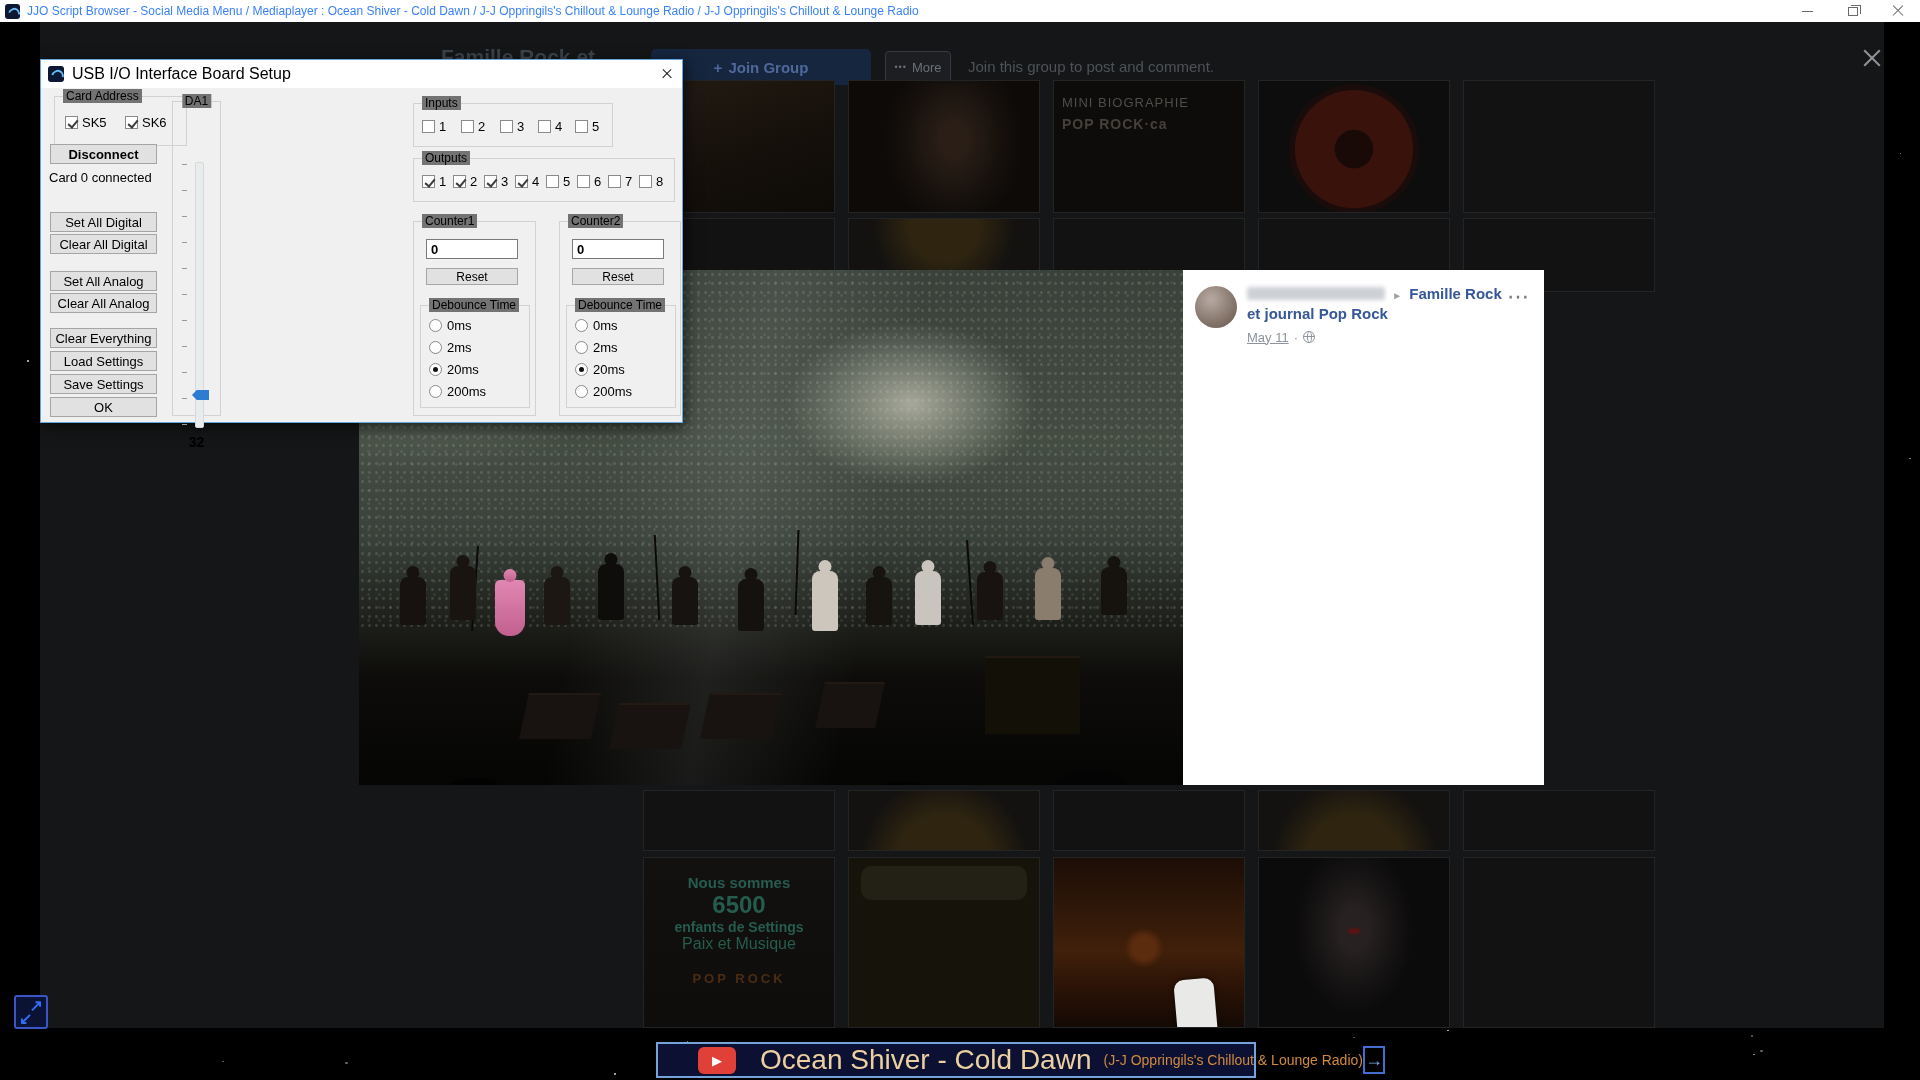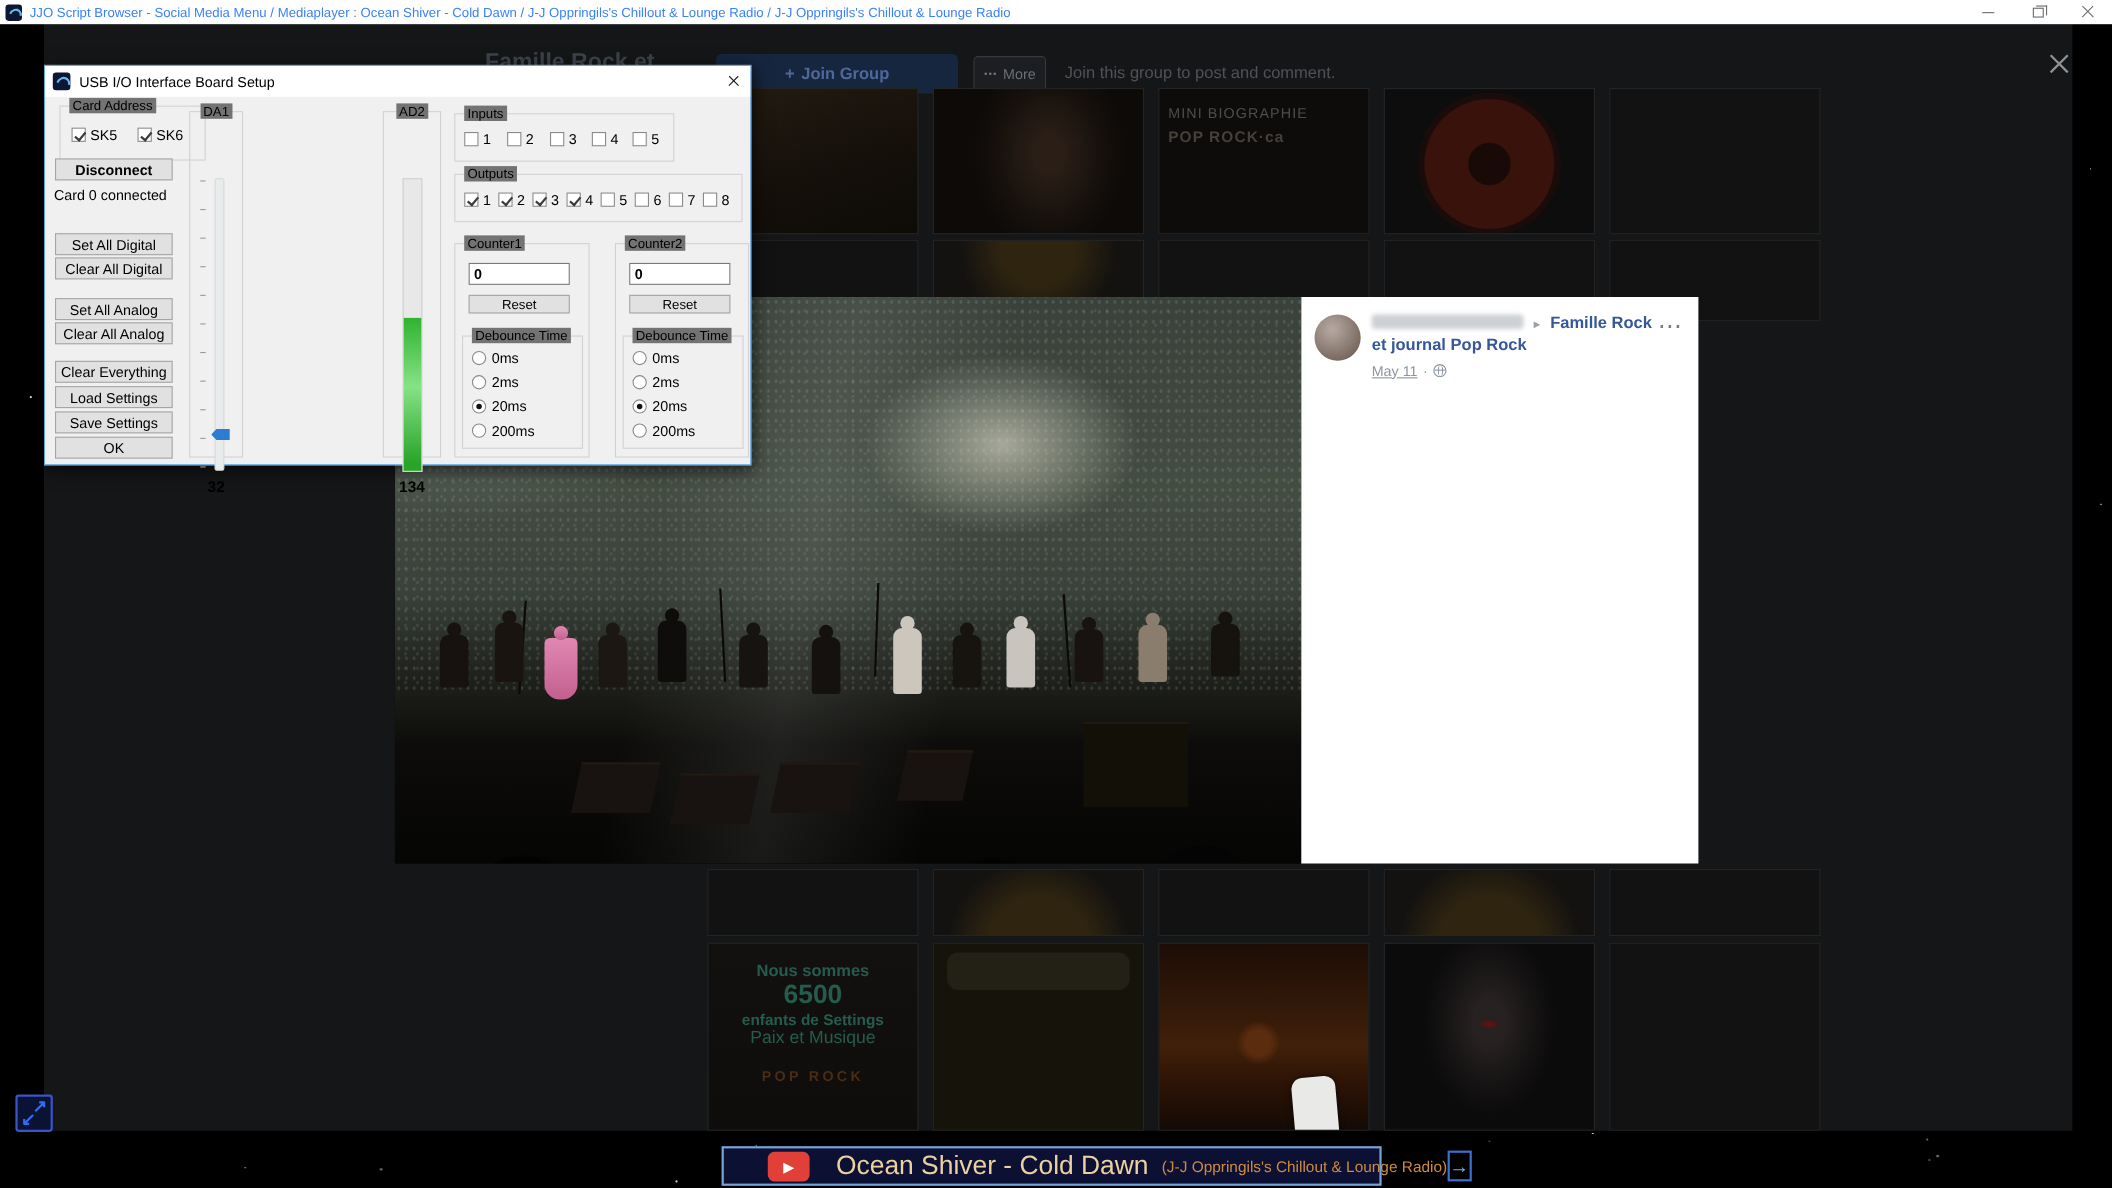--- a/index.html
+++ b/index.html
@@ -105,21 +105,21 @@
   .lb-close::before,.lb-close::after { content:""; position:absolute; left:1px; top:11px; width:22px; height:2px; background:#8f9296; }
   .lb-close::before { transform:rotate(45deg);} .lb-close::after { transform:rotate(-45deg);}
 
   
   .dialog { position:absolute; left:40px; top:59px; width:643px; height:364px; z-index:30;
     background:#f0f0f0; border:1px solid #63a7dd; box-shadow:2px 4px 14px rgba(0,0,0,.65); font-size:13px; color:#000; }
   .dlg-titlebar { position:absolute; left:0; top:0; right:0; height:28px; background:#ffffff; display:flex; align-items:center; }
   .dlg-ico { width:16px; height:16px; margin:0 8px 0 7px; background:#0b1733; border-radius:3px; position:relative; }
   .dlg-ico::after { content:""; position:absolute; left:3px; top:4px; width:9px; height:8px;
     border:2px solid #63b6ef; border-left-color:transparent; border-bottom-color:transparent; border-radius:50%; transform:rotate(-30deg); }
-  .dlg-title { font-size:13px; color:#000; }
+  .dlg-title { font-size:16px; color:#000; }
   .dlg-close { margin-left:auto; width:30px; height:28px; position:relative; }
   .dlg-close::before,.dlg-close::after { content:""; position:absolute; left:9px; top:13px; width:12px; height:1.4px; background:#1a1a1a; }
   .dlg-close::before { transform:rotate(45deg);} .dlg-close::after { transform:rotate(-45deg);}
 
   .gbox { position:absolute; border:1px solid #d2d2d5; }
   .gbox > .gb-label { position:absolute; top:-8px; left:8px; background:#737373; padding:0 3px; font-size:12px; white-space:nowrap; }
   .gbox.center-label > .gb-label { left:50%; transform:translateX(-50%); }
 
   .win-btn { position:absolute; left:9px; width:107px; height:20px; background:#e1e1e1; border:1px solid #a5a5a5;
     font-size:13px; font-family:inherit; color:#000; display:flex; align-items:center; justify-content:center; }
@@ -147,21 +147,21 @@
   .win-text { position:absolute; left:12px; top:17px; width:92px; height:20px; border:1px solid #7a7a7a; background:#fff;
     font-family:inherit; font-size:13px; font-weight:bold; padding-left:4px; }
   .reset-btn { position:absolute; left:12px; top:46px; width:92px; height:17px; background:#e1e1e1; border:1px solid #a5a5a5;
     font-size:12px; font-family:inherit; display:flex; align-items:center; justify-content:center; }
 
   
   .player { position:absolute; left:656px; top:1042px; width:600px; height:36px; z-index:20;
     background:#0c1133; border:2px solid #76a3d8; display:flex; align-items:center; padding:0 8px 0 40px; }
   .play-badge { width:38px; height:27px; background:#e04038; border-radius:6px; color:#fff; font-size:13px;
     display:flex; align-items:center; justify-content:center; flex:none; }
-  .pl-title { color:#ecd0a0; font-size:24px; margin-left:24px; white-space:nowrap; }
+  .pl-title { color:#ecd0a0; font-size:28px; margin-left:24px; white-space:nowrap; }
   .pl-sub { color:#d08a3e; font-size:14px; margin-left:12px; white-space:nowrap; }
   .pl-arrow { margin-left:auto; width:30px; height:28px; border:2px solid #3f6fd0; color:#7aa7e8; font-size:18px;
     display:flex; align-items:center; justify-content:center; }
 
   
   .expand-btn { position:absolute; left:14px; top:995px; width:34px; height:34px; z-index:20;
     background:#0b1335; border:2px solid #3b55c8; border-radius:3px; }
   .expand-btn .ne { position:absolute; right:3px; top:-1px; color:#2f6df5; font-size:16px; font-weight:bold; }
   .expand-btn .sw { position:absolute; left:3px; bottom:-1px; color:#2f6df5; font-size:16px; font-weight:bold; }
 </style>
@@ -502,27 +502,20 @@
         <i style="top: 322px;"></i>
       </div>
     <div class="sl-track">
       <span class="sl-thumb" style="left: -4px; top: 227px;"></span>
     </div>
     <div class="val-label">32</div>
   </div>
 
 
 
-  <div class="gbox center-label" style="left:307px; top:41px; width:53px; height:315px;">
-    <span class="gb-label">AD2</span>
-    <div class="meter">
-      <span class="meter-fill lit" style="height: 139px;"></span>
-    </div>
-    <div class="val-label">134</div>
-  </div>
 
   <div class="gbox" style="left:372px; top:43px; width:200px; height:44px;">
     <span class="gb-label">Inputs</span>
     <label class="wchk" style="left:8px; top:15px;">
         <span class="box"></span>
         <span>1</span>
       </label>
     <label class="wchk" style="left:47px; top:15px;">
         <span class="box"></span>
         <span>2</span>

